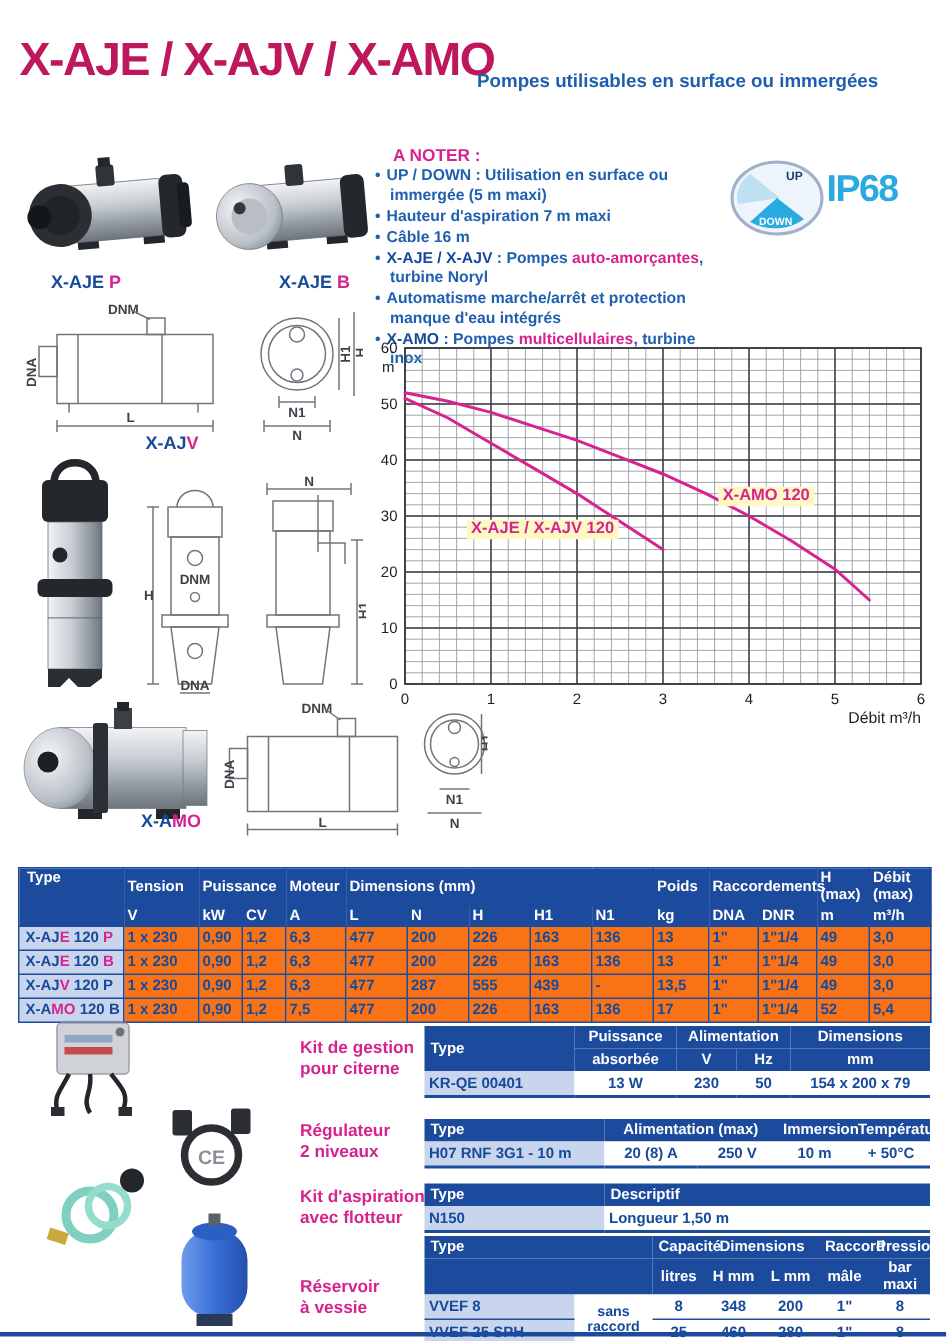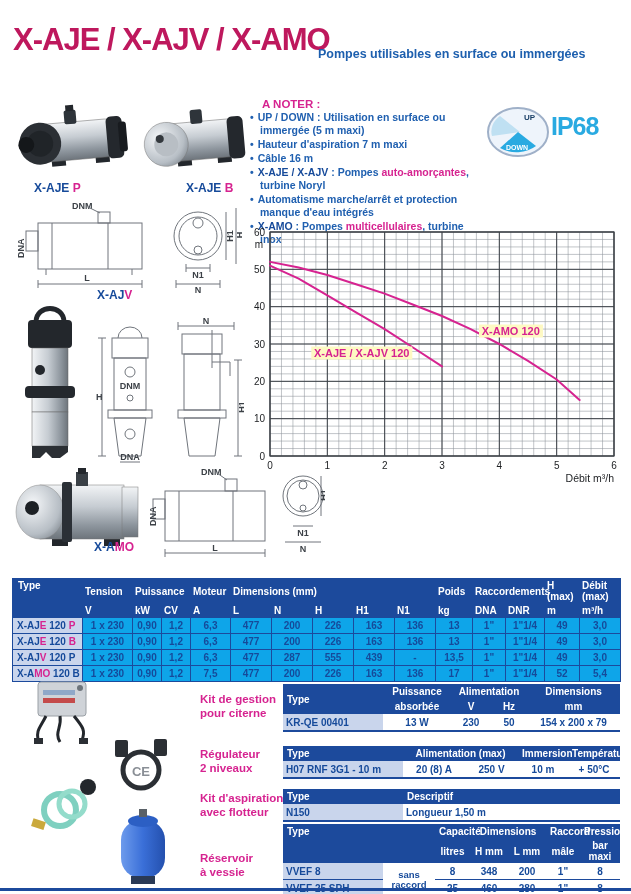--- a/index.html
+++ b/index.html
@@ -48,21 +48,21 @@
 
   
   .dwg line,.dwg path,.dwg rect,.dwg circle,.dwg ellipse,.dwg polyline{stroke:#70757c;fill:none;stroke-width:1;}
   .dwg .dl{fill:#3c4147;font-size:9px;font-weight:bold;stroke:none;font-family:"Liberation Sans",sans-serif;}
 
   
   .main-table{position:absolute;left:12px;top:578px;width:608px;border-collapse:collapse;table-layout:fixed;
               font-size:10px;}
   .main-table th{background:#1c4a9c;color:#fff;font-weight:bold;padding:1px 2px;border:1px solid #1c4a9c;text-align:left;}
   .main-table th.lft{text-align:left;padding-left:5px;vertical-align:top;}
-  .main-table td{border:1px solid #1c4a9c;background:#0ea5e9;color:#164a9a;font-weight:bold;text-align:center;padding:1px 2px;height:13px;}
+  .main-table td{border:1px solid #1c4a9c;background:#f97316;color:#164a9a;font-weight:bold;padding:1px 2px;height:13px;}
   .main-table td.type-cell{background:#c9d5ec;text-align:left;padding-left:4px;}
 
   
   .acc-label{position:absolute;left:200px;width:86px;color:#d62390;font-weight:bold;font-size:11.5px;line-height:14px;}
   .acc-table{position:absolute;left:283px;width:337px;border-collapse:collapse;table-layout:fixed;font-size:10px;}
   .acc-table th{background:#1c4a9c;color:#fff;font-weight:bold;padding:1px 4px;text-align:center;height:13px;}
   .acc-table th.lft{text-align:left;}
   .acc-table td{color:#164a9a;font-weight:bold;text-align:center;padding:1px 3px;height:14px;background:#fff;
                 border-bottom:2px solid #1c4a9c;}
   .acc-table td.type-cell{background:#c9d5ec;text-align:left;}

